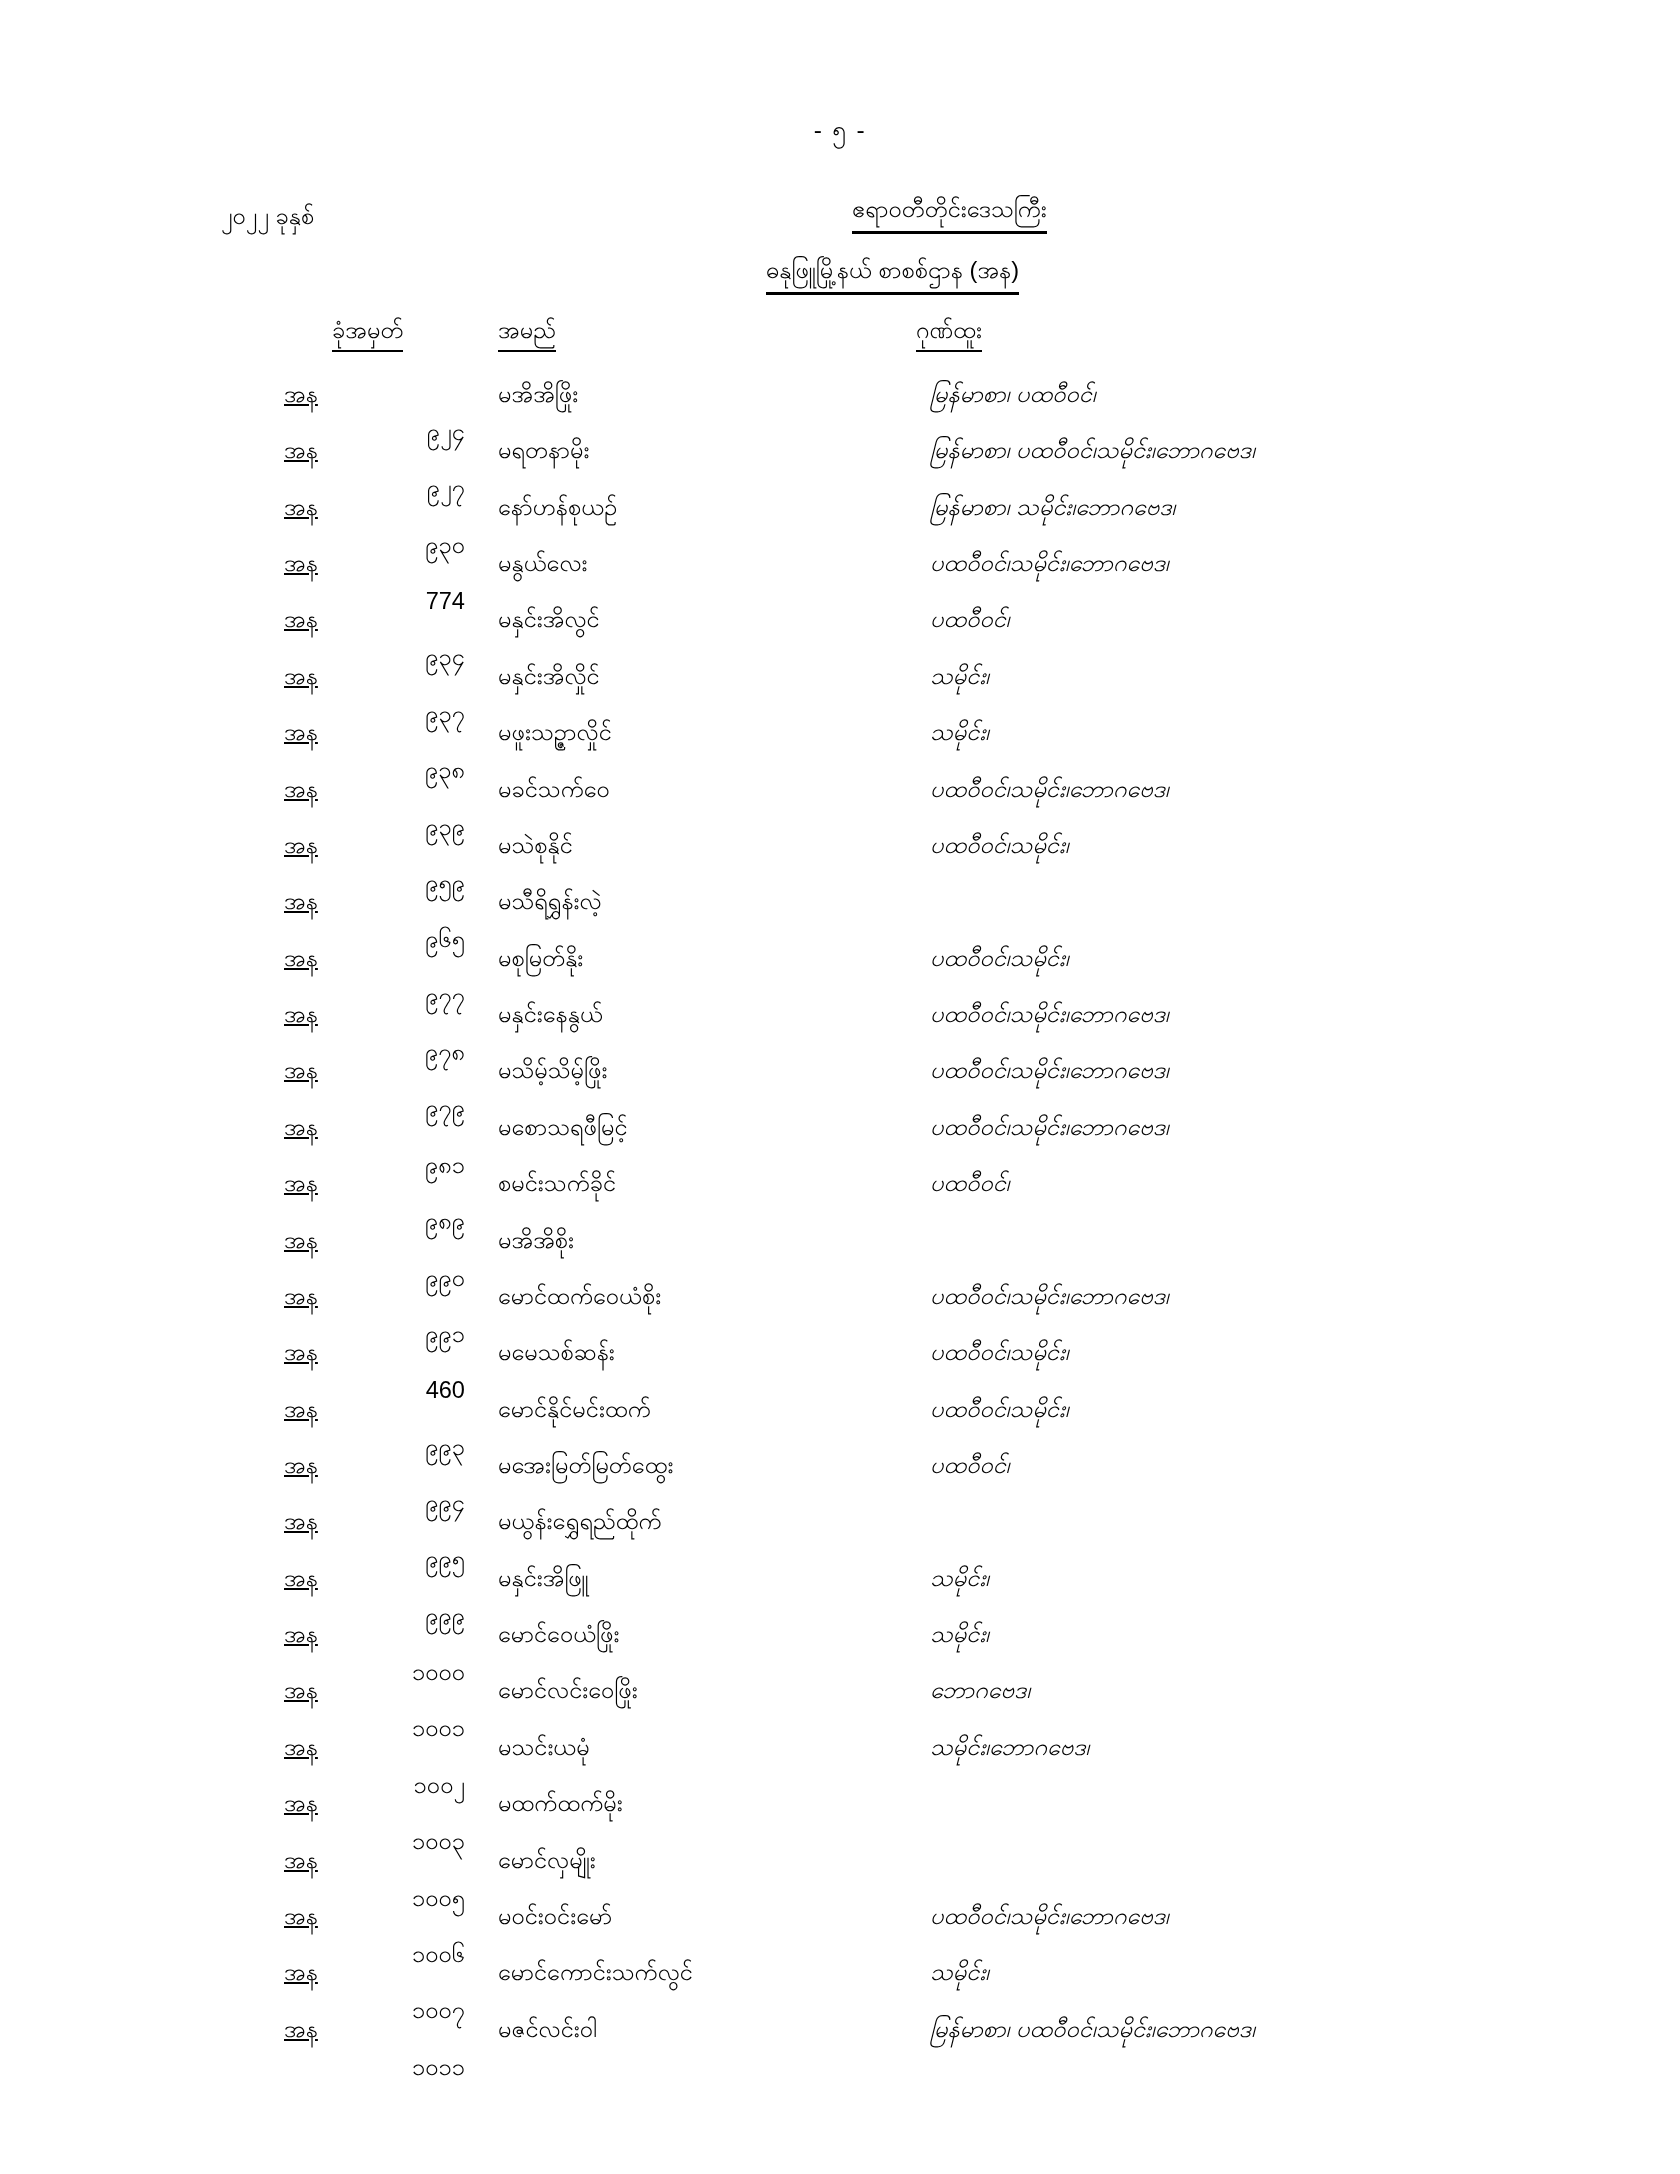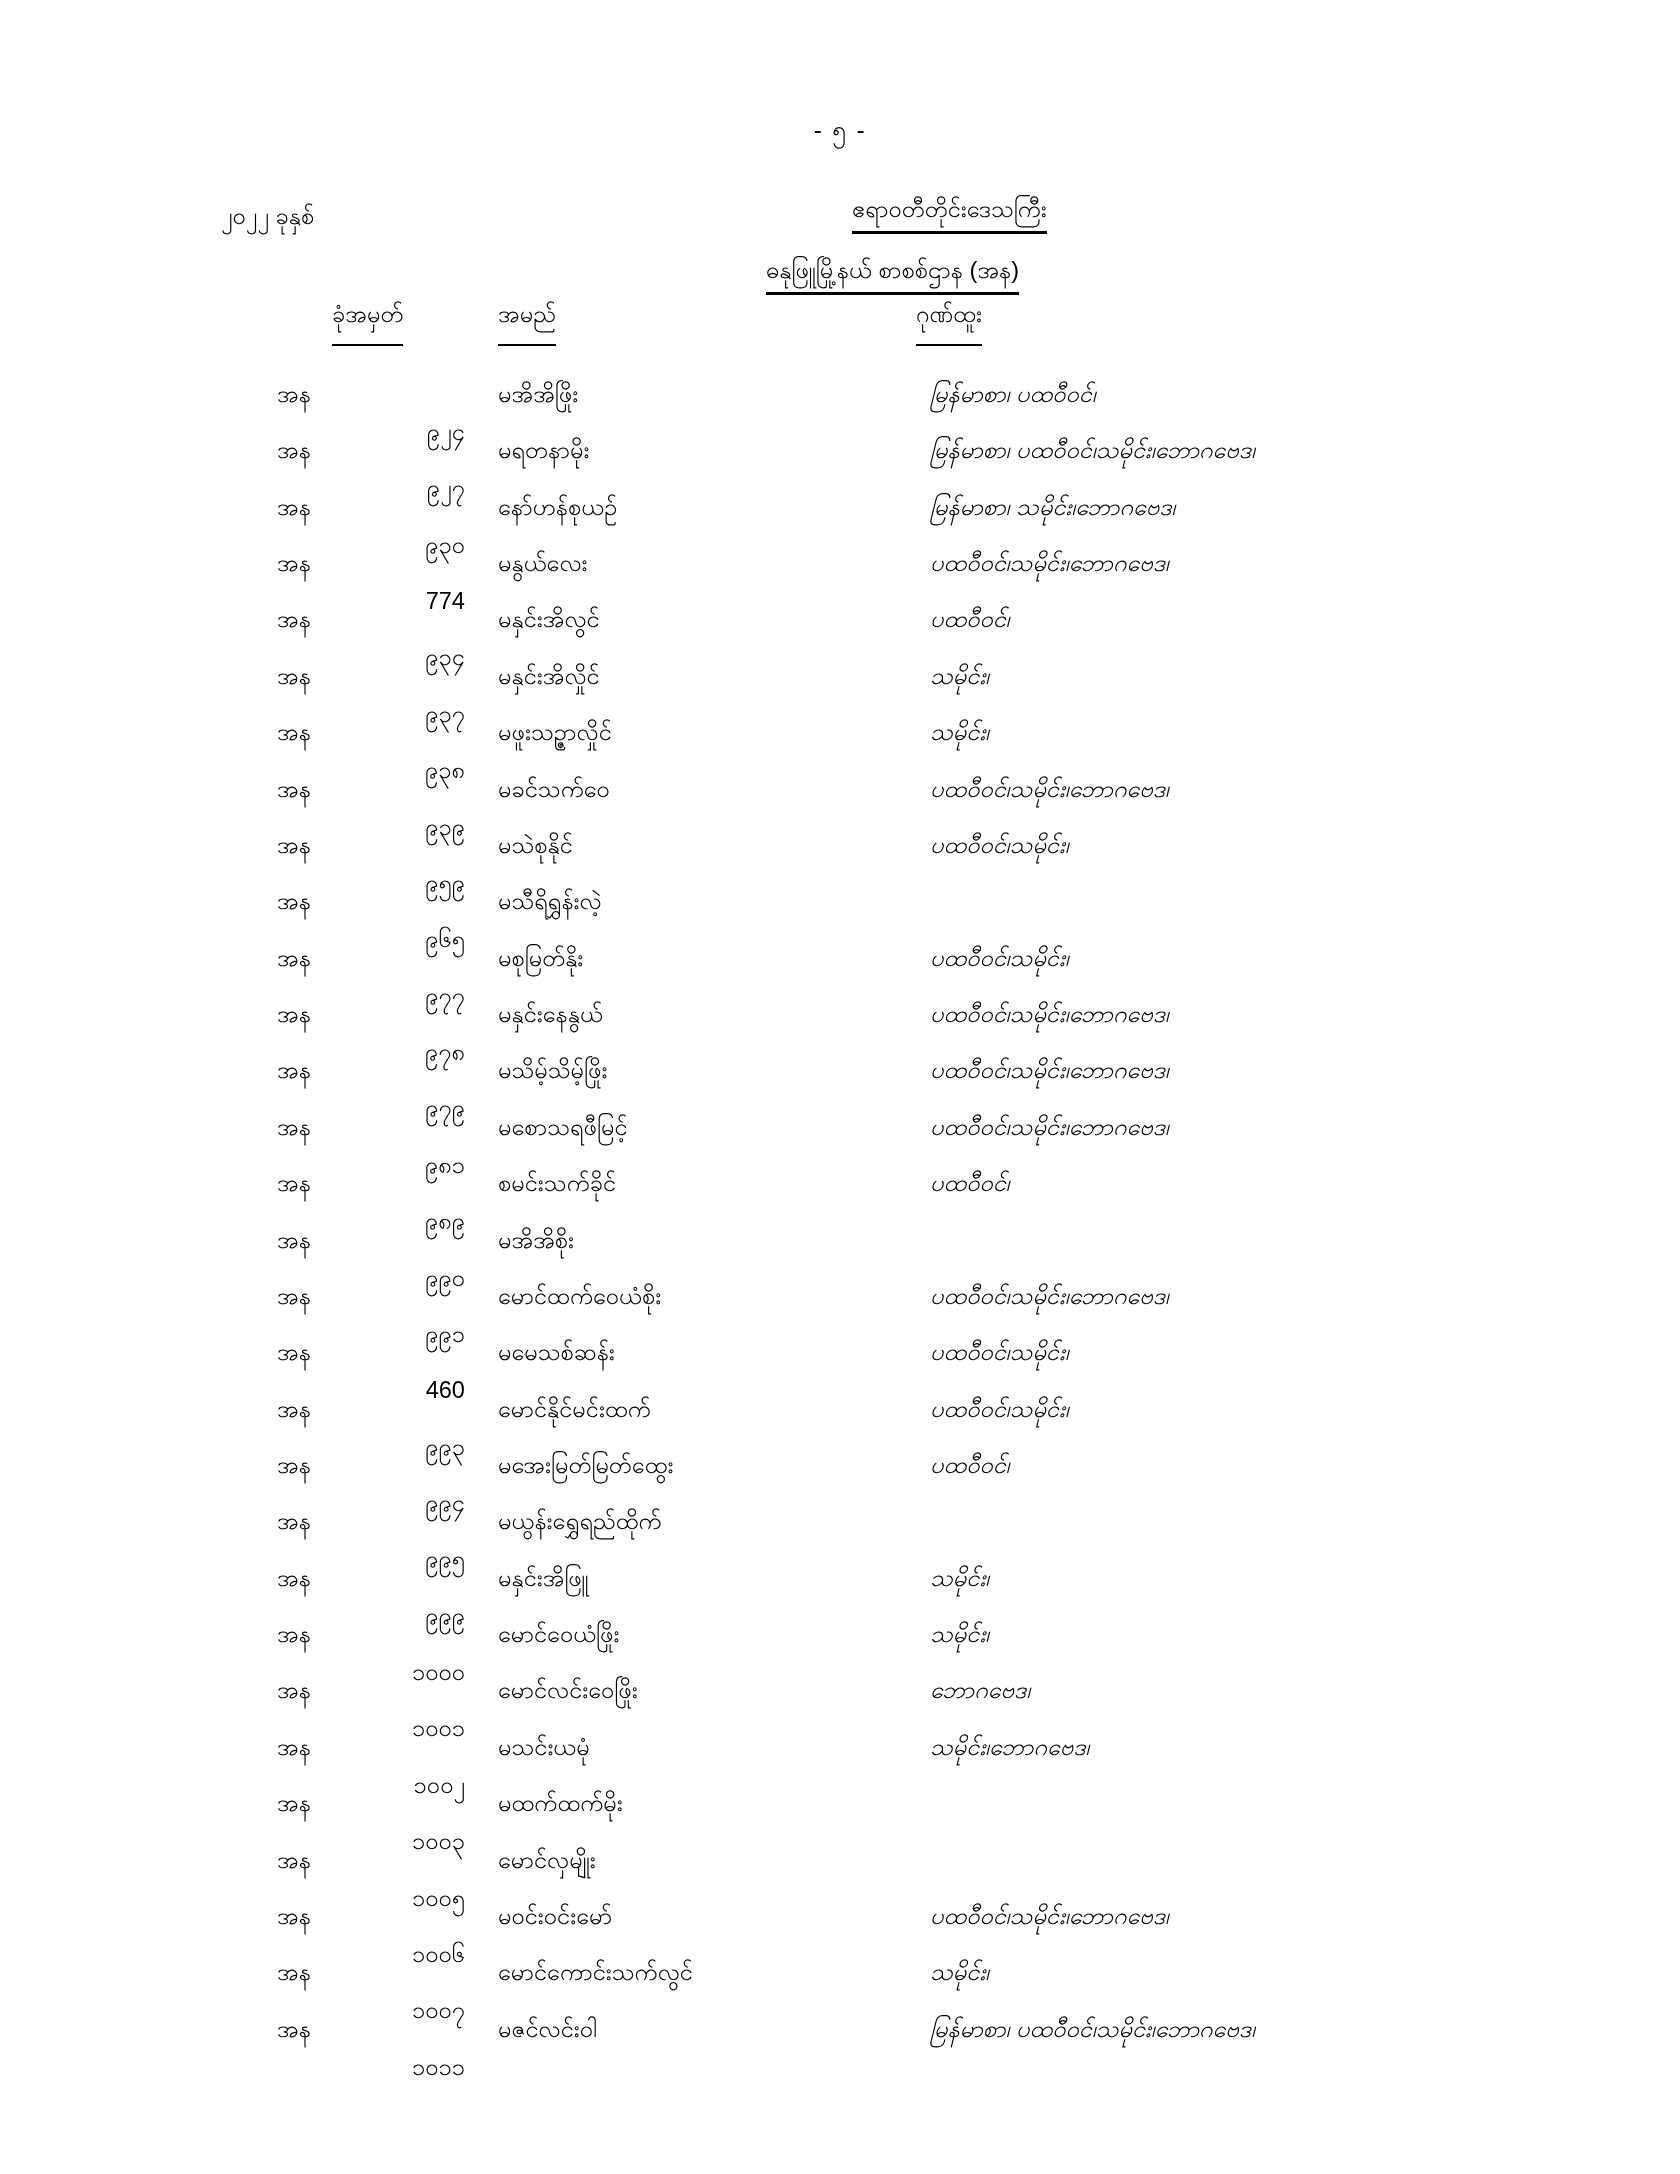--- a/index.html
+++ b/index.html
@@ -10,28 +10,28 @@
     background: #ffffff;
     color: #000000;
     font-family: "Liberation Sans", "DejaVu Sans", sans-serif;
     overflow: hidden;
   }
   .abs { position: absolute; white-space: nowrap; font-size: 23.6px; line-height: 1.25; }
   .page-number { top: 115px; left: 0; width: 100%; text-align: center; font-size: 24.5px; letter-spacing: 1.8px; }
   .year-label { left: 221px; top: 202px; }
   .region-title { left: 804px; top: 195px; padding-bottom: 6.4px; border-bottom: 3.6px solid #000; margin-left: 48px; }
   .center-title { left: 766px; top: 256px; padding-bottom: 6.4px; border-bottom: 3.6px solid #000; }
-  .col-head { top: 300px; padding-bottom: 15px; border-bottom: 2.7px solid #000; }
+  .col-head { top: 316px; padding-bottom: 5px; border-bottom: 2.7px solid #000; }
   .col-roll { left: 332px; }
   .col-name { left: 498px; }
   .col-dist { left: 916px; text-align: right; }
   .rows { position: absolute; left: 0; top: 0; width: 100%; height: 100%; }
   .row { position: absolute; left: 0; width: 100%; height: 56px; }
   .cell { position: absolute; white-space: nowrap; font-size: 23.6px; line-height: 1.25; }
-  .cell.code { left: 277px; }
+  .cell.code { left: 284px; text-decoration: underline; }
   .cell.roll { left: 336px; width: 129px; text-align: right; margin-top: 38px; }
   .cell.name { left: 498px; }
   .cell.dist { left: 930px; font-style: italic; }
 </style>
 </head>
 <body>
 
 <div class="page">
 
   <div class="abs page-number">- ၅ -</div>

